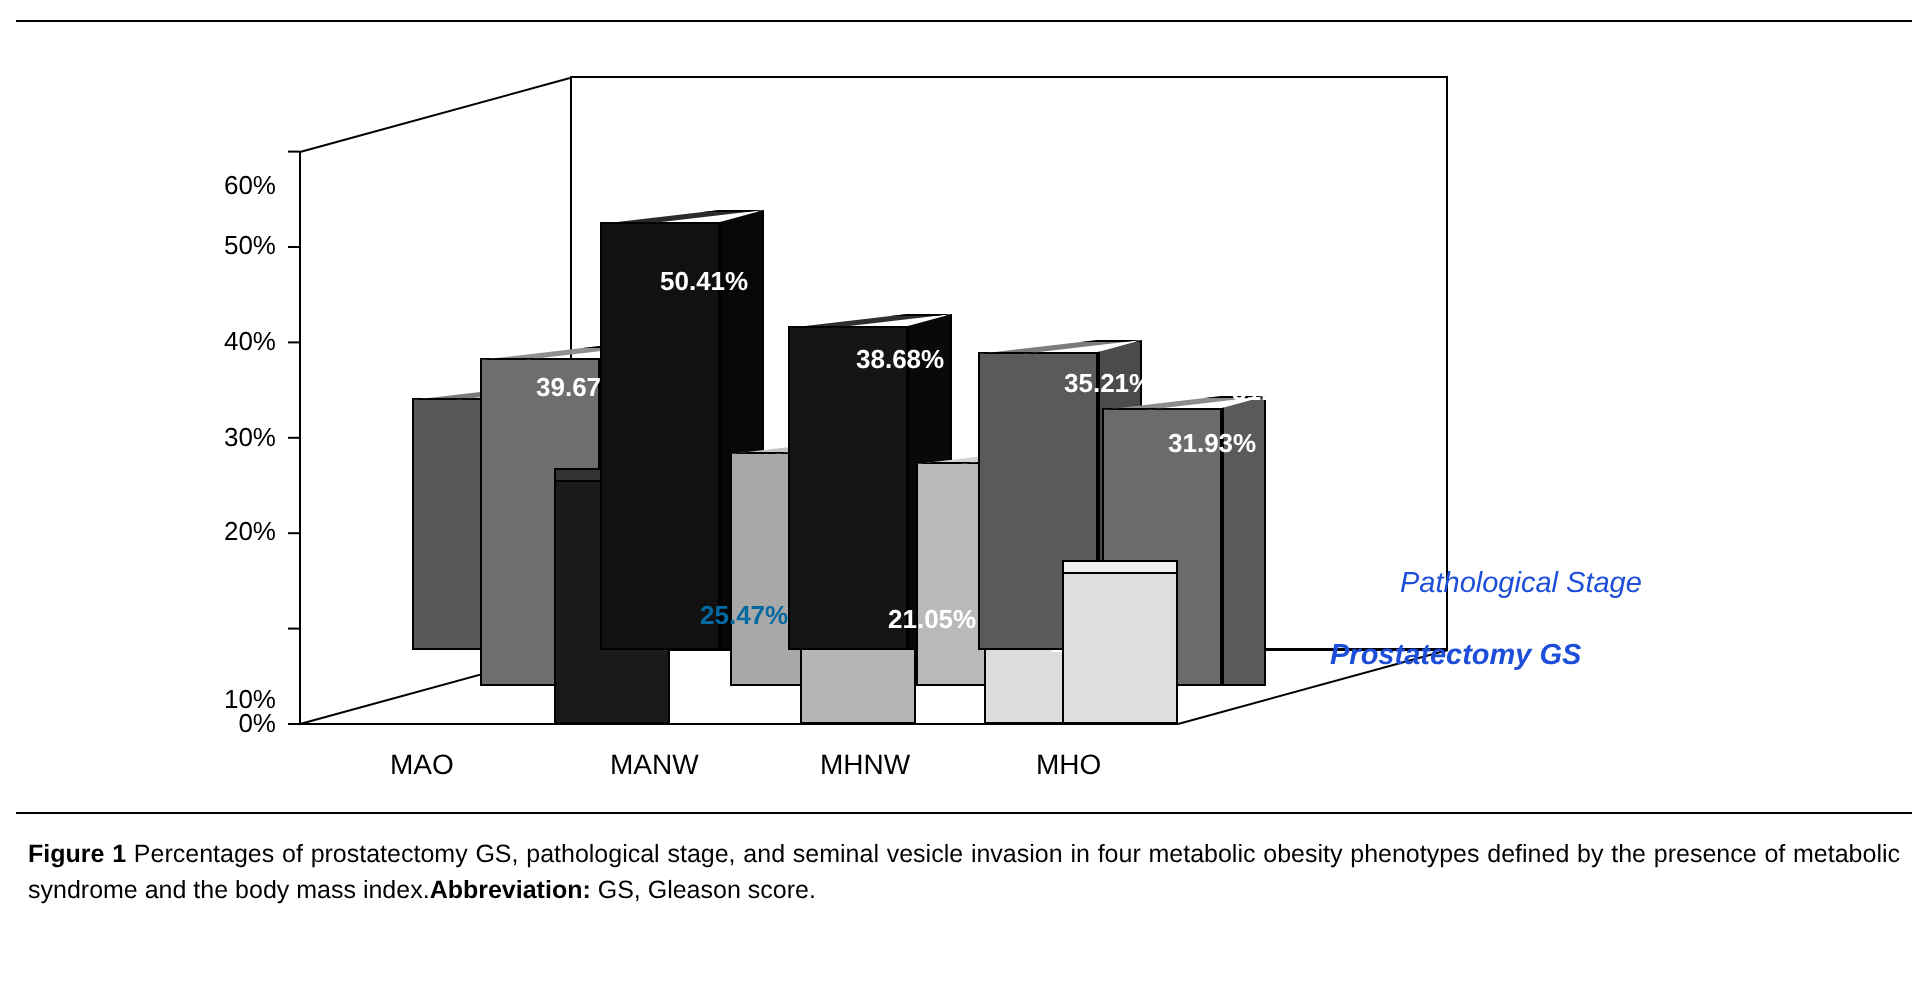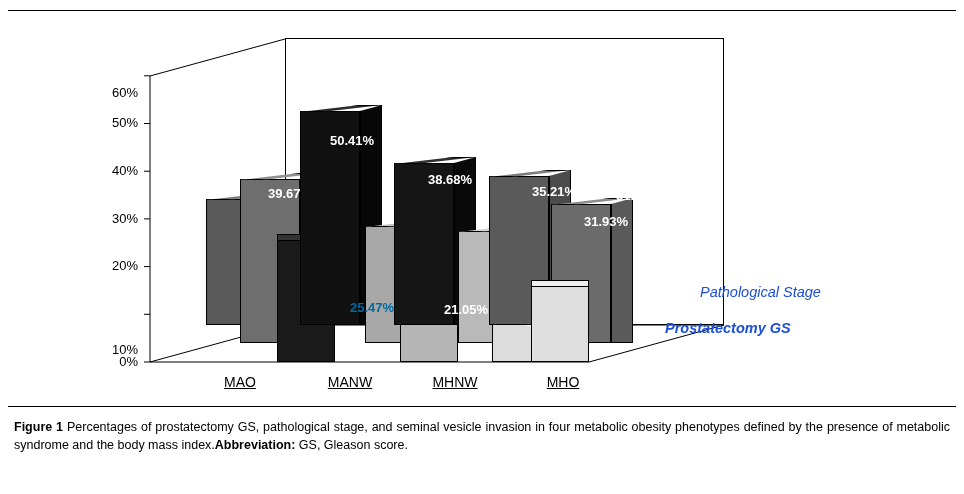--- a/index.html
+++ b/index.html
@@ -64,24 +64,23 @@
     text-align: right;
     font-size: 13px;
     line-height: 13px;
     color: #000000;
   }
   
   .xtick {
     position: absolute;
     top: 360px;
     width: 90px;
-    text-align: center;
+    text-align: left;
     font-size: 14px;
     color: #000000;
-    text-decoration: underline;
   }
   
   .series-label {
     position: absolute;
     font-size: 14.5px;
     font-style: italic;
     color: #1d4ed8;
     white-space: nowrap;
   }
 

